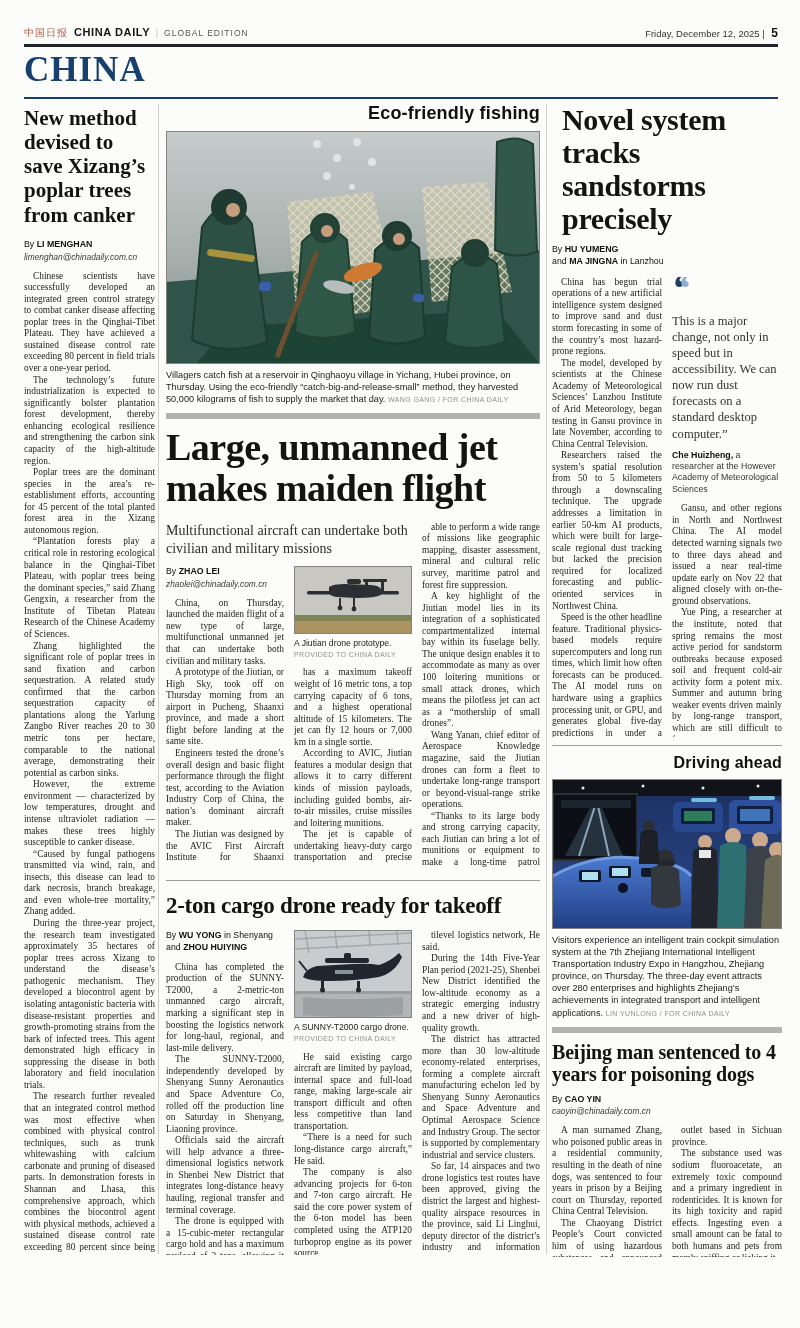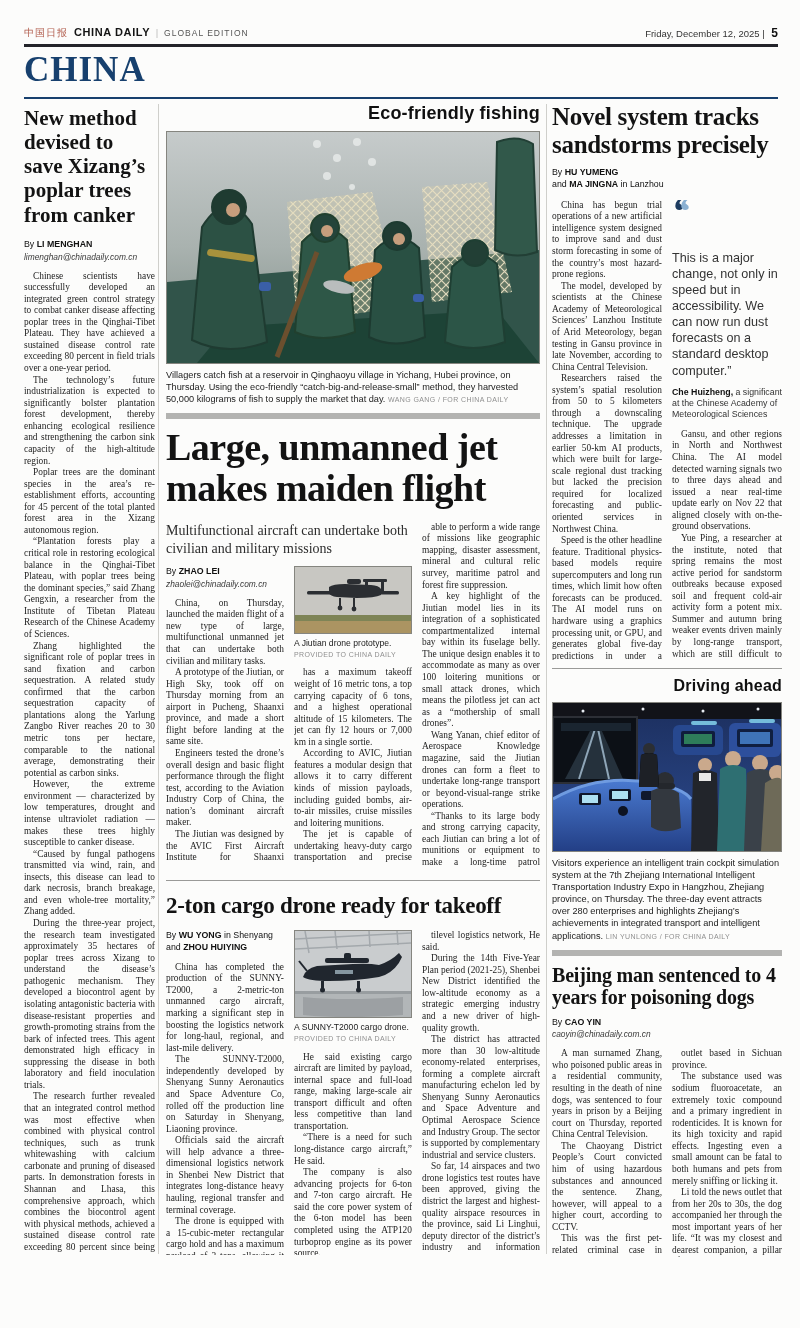--- a/index.html
+++ b/index.html
@@ -67,28 +67,28 @@
   .jet-col3{grid-column:3;grid-row:1/3;height:348px;}
   .jet-col1 .byline{margin-bottom:8px;}
   .minicap{font-family:"Liberation Sans",sans-serif;font-size:8.6px;line-height:1.25;color:#222;margin:4px 0 8px;}
   .cargo-rule{margin-top:10px;}
   .cargo-headline{font-size:23px;line-height:1.1;letter-spacing:-.3px;margin-top:12px;white-space:nowrap;}
   .cargo-grid{display:flex;gap:10px;margin-top:12px;}
   .cargo-col{width:118px;overflow:hidden;height:372px;}
 
   
   .right{position:absolute;left:552px;top:103px;width:230px;height:1154px;overflow:hidden;}
-  .sand-headline{font-size:25px;line-height:1.1;letter-spacing:-.3px;}
+  .sand-headline{font-size:30px;line-height:1.1;letter-spacing:-.3px;margin-left:10px;}
   .sand-byline{margin-top:9px;}
   .sand-grid{display:flex;gap:10px;margin-top:9px;}
   .sand-col{width:110px;overflow:hidden;height:460px;}
   .quote-marks{font-family:"Liberation Serif",serif;font-weight:700;font-size:42px;line-height:.55;letter-spacing:-5px;height:26px;}
   .qm1{color:#1d3c60;}
   .qm2{color:#8ab0d2;}
-  .quote-text{font-family:Liberation Sans, sans-serif;font-size:12.6px;line-height:1.28;color:#333;margin-top:24px;}
+  .quote-text{font-family:Liberation Serif, serif;font-size:12.6px;line-height:1.28;color:#333;margin-top:10px;}
   .quote-attr{font-family:"Liberation Sans",sans-serif;font-size:8.8px;line-height:1.3;color:#333;margin-top:8px;margin-bottom:8px;}
   .quote-attr b{font-weight:700;color:#111;}
   .driving-rule{margin-top:8px;}
   .right .kicker{font-size:16px;margin-top:8px;}
   .driving-photo-wrap{margin-top:7px;}
   .dogs-bar{margin-top:8px;}
   .dogs-headline{font-size:20px;line-height:1.12;letter-spacing:-.2px;margin-top:8px;}
   .dogs-byline{margin-top:8px;}
   .dogs-grid{display:flex;gap:10px;margin-top:8px;}
   .dogs-col{width:110px;overflow:hidden;height:312px;}
@@ -333,21 +333,21 @@
       <div class="body-text">
           <p class="para">China has begun trial operations of a new artificial intelligence system designed to improve sand and dust storm forecasting in some of the country’s most hazard-prone regions.</p>
           <p class="para">The model, developed by scientists at the Chinese Academy of Meteorological Sciences’ Lanzhou Institute of Arid Meteorology, began testing in Gansu province in late November, according to China Central Television.</p>
           <p class="para">Researchers raised the system’s spatial resolution from 50 to 5 kilometers through a downscaling technique. The upgrade addresses a limitation in earlier 50-km AI products, which were built for large-scale regional dust tracking but lacked the precision required for localized forecasting and public-oriented services in Northwest China.</p>
           <p class="para">Speed is the other headline feature. Traditional physics-based models require supercomputers and long run times, which limit how often forecasts can be produced. The AI model runs on hardware using a graphics processing unit, or GPU, and generates global five-day predictions in under a minute. It updates eight times a day, giving meteorologists far more opportunities to track developing events.</p>
         </div>
     </div>
     <div class="sand-col">
       <div class="quote-marks"><span class="qm1">‘</span><span class="qm2">‘</span></div>
       <div class="quote-text">This is a major change, not only in speed but in accessibility. We can now run dust forecasts on a standard desktop computer.”</div>
-      <div class="quote-attr"><b>Che Huizheng,</b><span> a significant at the Chinese Academy of Meteorological Sciences</span></div>
+      <div class="quote-attr"><b>Che Huizheng,</b><span> a researcher at the However Academy of Meteorological Sciences</span></div>
       <div class="body-text">
           <p class="para">Gansu, and other regions in North and Northwest China. The AI model detected warning signals two to three days ahead and issued a near real-time update early on Nov 22 that aligned closely with on-the-ground observations.</p>
           <p class="para">Yue Ping, a researcher at the institute, noted that spring remains the most active period for sandstorm outbreaks because exposed soil and frequent cold-air activity form a potent mix. Summer and autumn bring weaker events driven mainly by long-range transport, which are still difficult to forecast.</p>
         </div>
 
     </div>
   </div>
 
   <div class="thinrule driving-rule"></div>
   <div class="kicker">Driving ahead</div>

